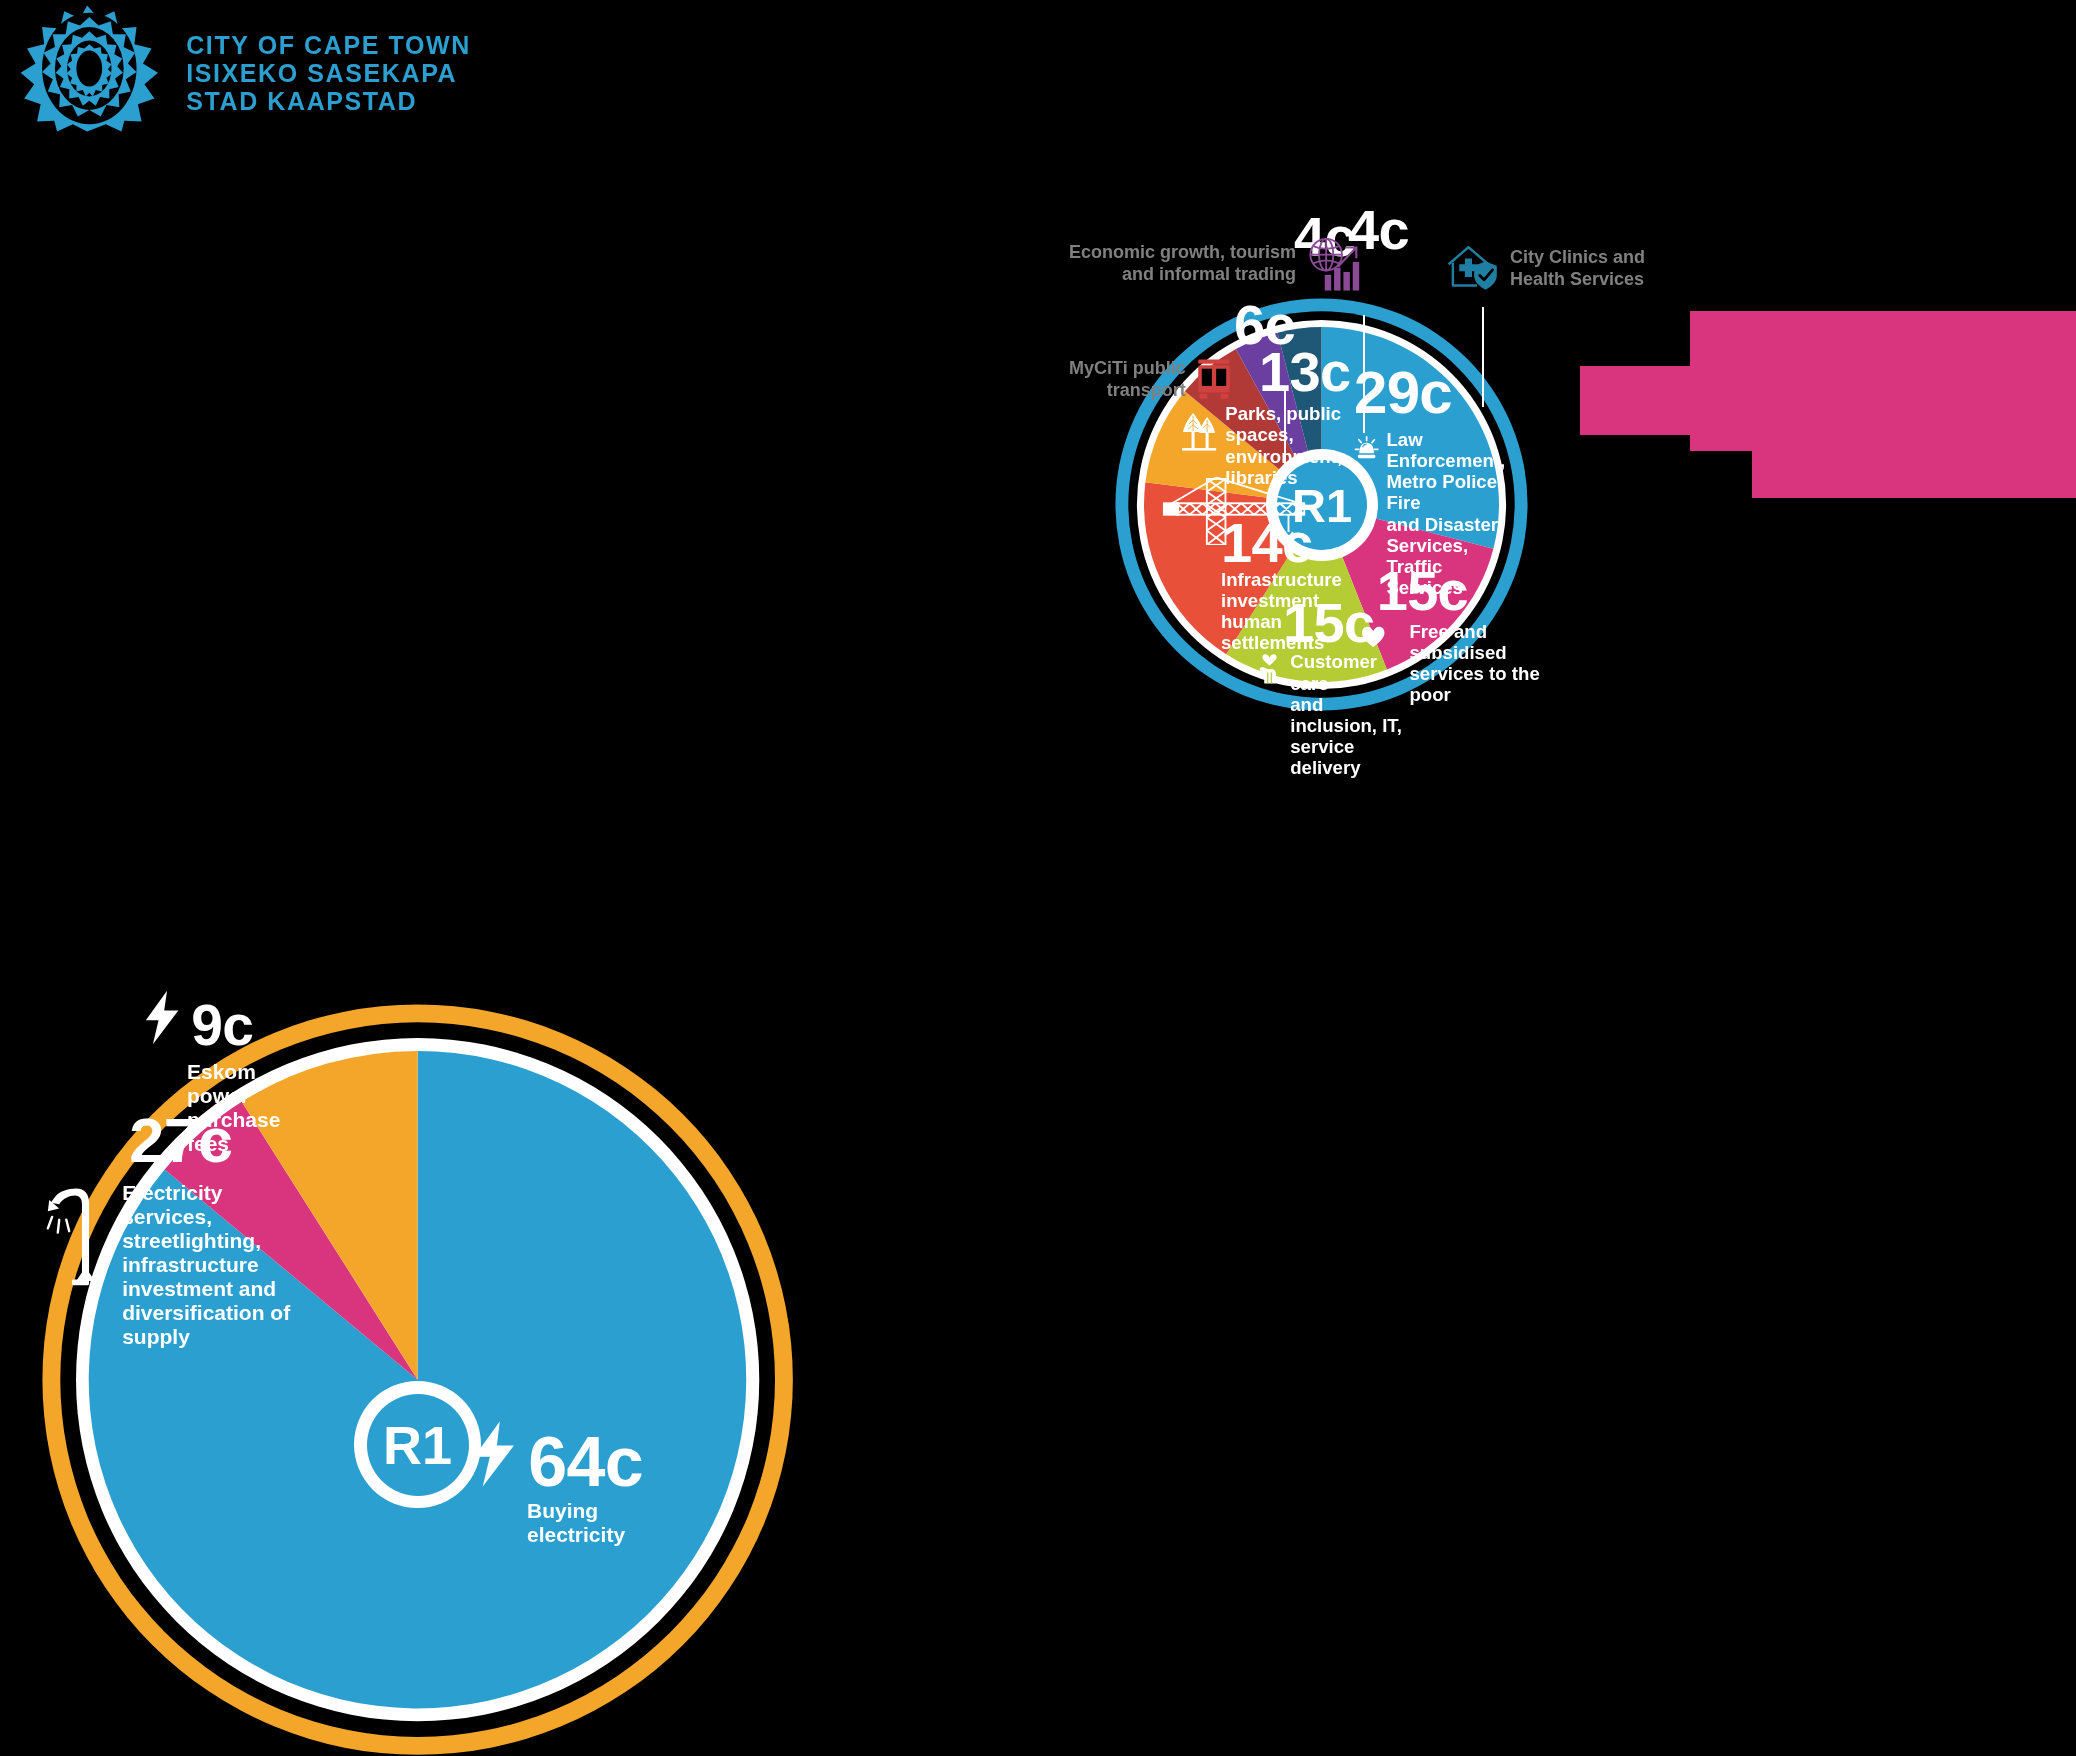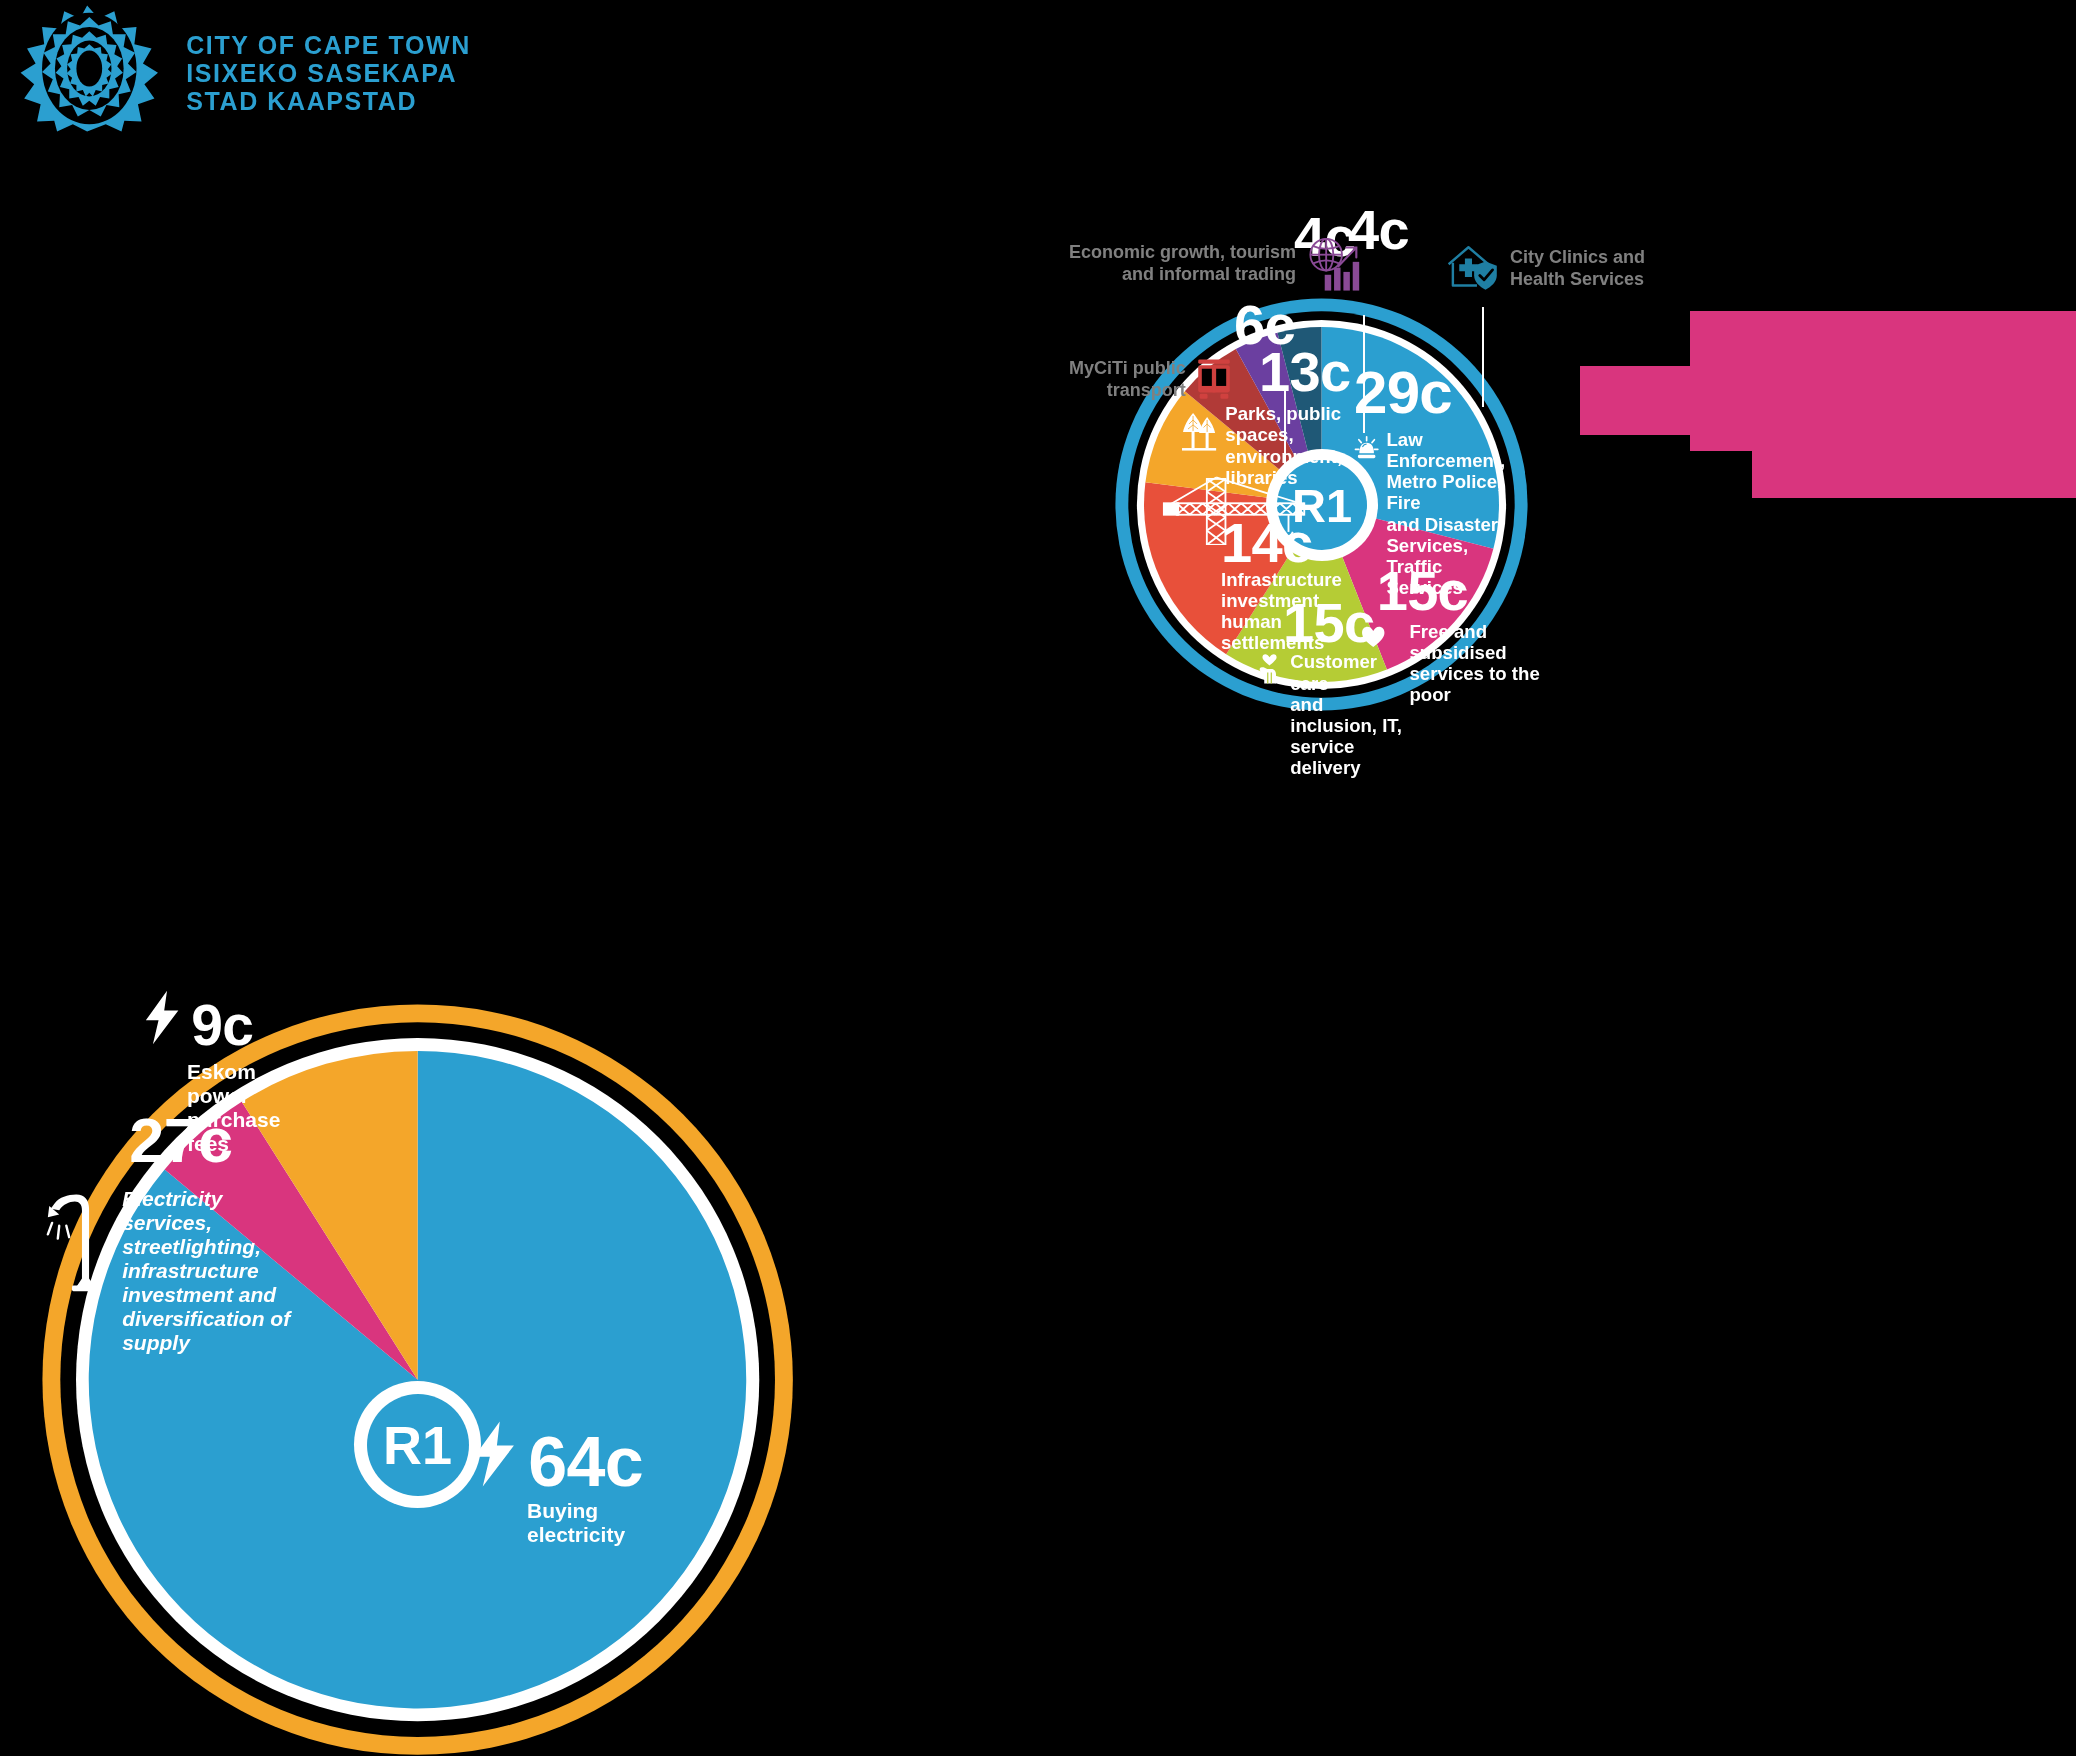--- a/index.html
+++ b/index.html
@@ -350,21 +350,21 @@
         <span class="pct" style="font-size:57px;">9c</span>
       </div>
       <span class="desc" style="font-size:21px;white-space:pre-line;margin-left:44px;display:block;margin-top:9px;">Eskom
 power
 purchase
 fees</span>
     </div>
 
     <div class="slice-label" style="left:4.3px;top:109px;width:272px;">
       <span class="pct" style="font-size:63px;margin-left:84px;">27c</span>
-      <div class="lbl-row" style="margin-top:17px;font-style:italic;">
+      <div class="lbl-row" style="margin-top:11px;">
         <svg class="icon" width="70" height="106" viewBox="0 0 98 148">
           <path d="M8 30 L14 22 C20 14 32 10 44 10 C56 10 62 18 62 30 L62 128 L70 140 L44 140 L52 128 L52 32
                    C52 24 48 20 42 20 C34 20 26 24 20 32 Z" fill="#fff"></path>
           <path d="M6 26 L20 38 L4 42 Z" fill="#fff"></path>
           <g stroke="#fff" stroke-width="3.4" stroke-linecap="round">
             <line x1="10" y1="50" x2="4" y2="66"></line>
             <line x1="20" y1="54" x2="18" y2="72"></line>
             <line x1="30" y1="54" x2="34" y2="70"></line>
           </g>
           <rect x="38" y="138" width="24" height="8" rx="2" fill="#fff"></rect>

